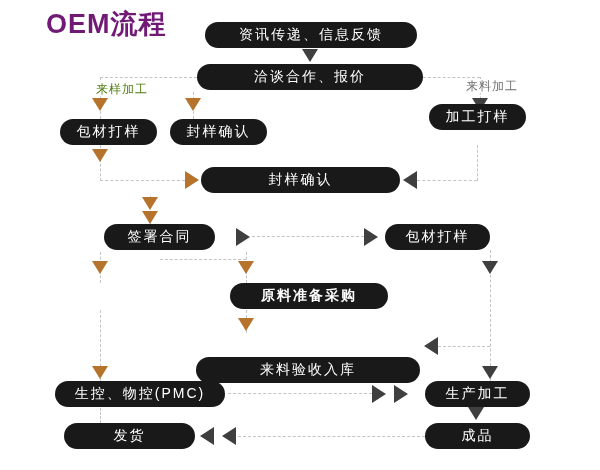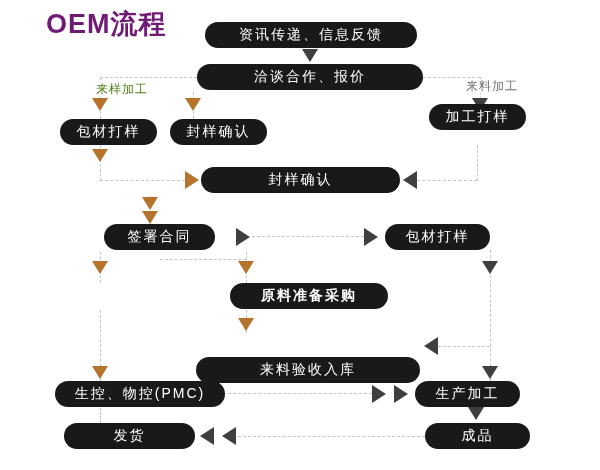--- a/index.html
+++ b/index.html
@@ -92,17 +92,17 @@
   <div class="node" style="left:197px; top:64px; width:226px;">洽谈合作、报价</div>
   <div class="node" style="left:60px; top:119px; width:97px;">包材打样</div>
   <div class="node" style="left:170px; top:119px; width:97px;">封样确认</div>
   <div class="node" style="left:429px; top:104px; width:97px;">加工打样</div>
   <div class="node" style="left:201px; top:167px; width:199px;">封样确认</div>
   <div class="node" style="left:104px; top:224px; width:111px;">签署合同</div>
   <div class="node" style="left:385px; top:224px; width:105px;">包材打样</div>
   <div class="node" style="left:230px; top:283px; width:158px;font-weight:bold;">原料准备采购</div>
   <div class="node" style="left:196px; top:333px; width:224px;margin-top:24px;">来料验收入库</div>
   <div class="node" style="left:55px; top:381px; width:170px;">生控、物控(PMC)</div>
-  <div class="node" style="left:415px; top:381px; width:105px;text-align:center;">生产加工</div>
+  <div class="node" style="left:425px; top:381px; width:105px;text-align:center;">生产加工</div>
   <div class="node" style="left:64px; top:423px; width:131px;">发货</div>
   <div class="node" style="left:425px; top:423px; width:105px;">成品</div>
 
 </div>
 
 </body></html>

